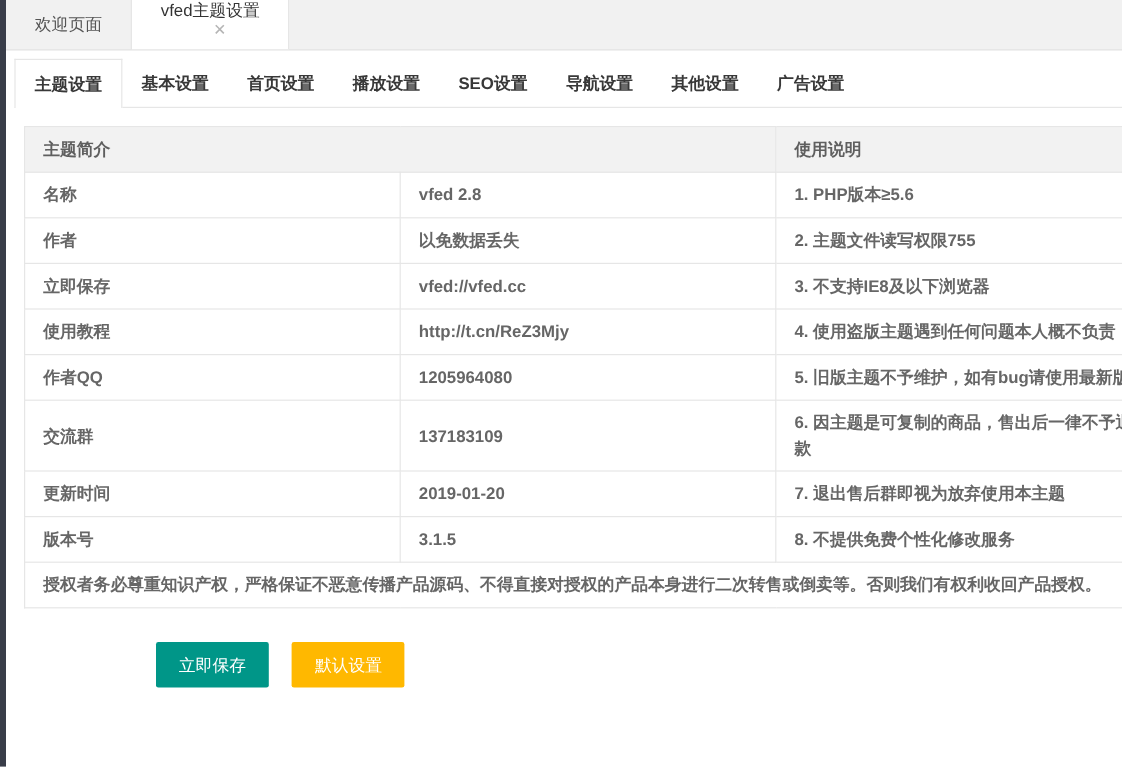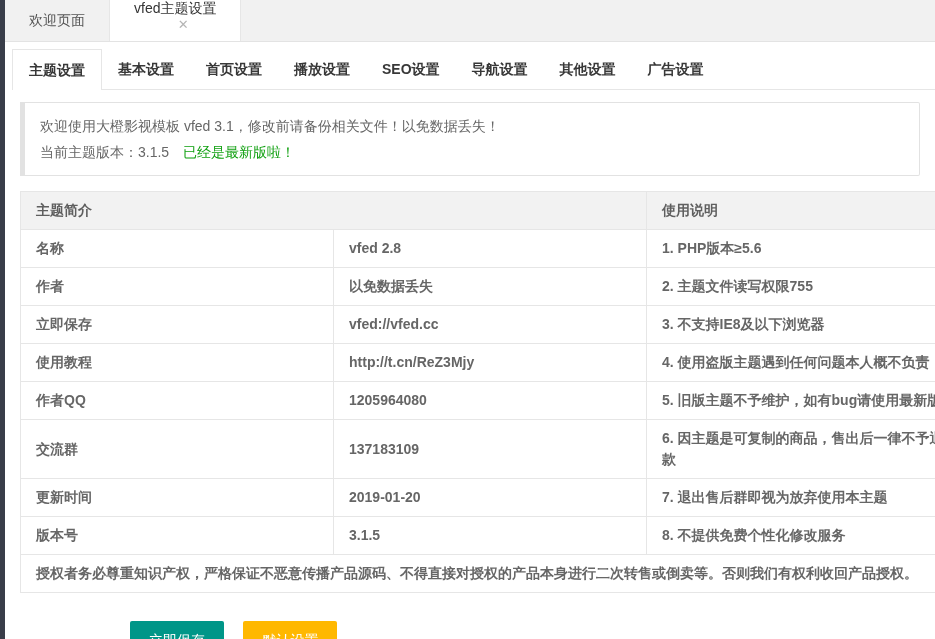--- a/index.html
+++ b/index.html
@@ -58,27 +58,20 @@
       <div class="ptab active">
         <span>vfed主题设置</span>
         <span class="close">✕</span>
       </div>
     </div>
 
     <ul class="set-tabs" id="setTabs"><li class="set-tab active">主题设置</li><li class="set-tab">基本设置</li><li class="set-tab">首页设置</li><li class="set-tab">播放设置</li><li class="set-tab">SEO设置</li><li class="set-tab">导航设置</li><li class="set-tab">其他设置</li><li class="set-tab">广告设置</li></ul>
 
     <div class="inner">
 
-      <blockquote class="quote">
-        <div>欢迎使用大橙影视模板 vfed 3.1，修改前请备份相关文件！以免数据丢失！</div>
-        <div>
-          <span>当前主题版本：</span><span>3.1.5</span>
-          <span class="green" id="statusGreen" style="color: rgb(16, 160, 16);">已经是最新版啦！</span>
-        </div>
-      </blockquote>
 
       <table class="theme-table">
         <thead>
           <tr>
             <th colspan="2">主题简介</th>
             <th>使用说明</th>
           </tr>
         </thead>
         <tbody id="tableBody">
             <tr>

